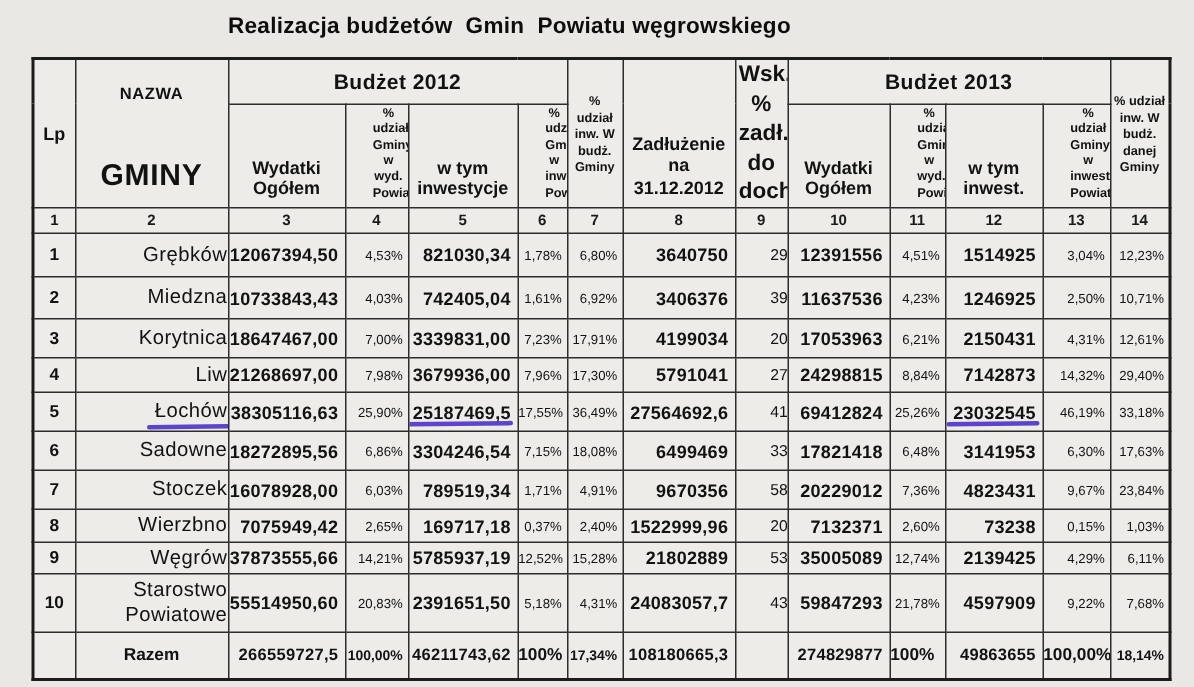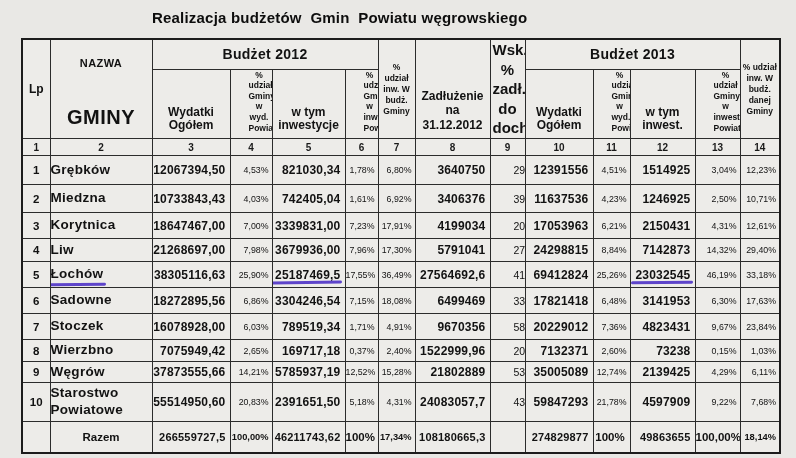--- a/index.html
+++ b/index.html
@@ -30,31 +30,31 @@
   th.budzet-h{font-size:14px;letter-spacing:.3px;margin-top:36px;}
   tr.hB th{vertical-align:bottom;padding-bottom:5px;}
   th.main-h{font-size:12px;line-height:1.15;}
   th.small-h{font-size:8.5px;line-height:1.25;padding-left:18px;padding-right:2px;margin-top:24px;}
   th.tall-pct-h{font-size:8.5px;line-height:1.3;vertical-align:middle;padding:0 2px;}
   th.zadl-h{font-size:12px;vertical-align:bottom;padding-bottom:6px;line-height:1.2;white-space:pre-line;}
   th.wsk-h{font-size:15px;line-height:1.3;vertical-align:middle;padding:0 2px;margin-top:13px;}
   tr.hN td{font-size:10px;font-weight:bold;text-align:center;color:#1a1a1a;}
   
   td.lp{text-align:center;font-size:11.5px;font-weight:bold;}
-  td.name{text-align:left;font-size:13.5px;font-weight:bold;letter-spacing:.3px;line-height:1.25;}
+  td.name{text-align:right;font-size:13.5px;font-weight:normal;letter-spacing:.3px;line-height:1.25;}
   td.num{text-align:right;font-size:12px;font-weight:bold;padding-right:4px;letter-spacing:.2px;}
   td.pct{text-align:right;font-size:8.8px;padding-right:3px;}
   td.wsk{text-align:center;font-size:10.5px;padding-left:23px;}
   
   tr.total{height:31px;}
   tr.total td{font-weight:bold;}
   td.razem-label{text-align:center;font-size:11.5px;font-weight:bold;}
   tr.total td.num{font-size:11px;}
   tr.total td.pct{font-size:9.3px;}
-  tr.total td.big-pct{font-size:11.5px;text-align:center;padding-right:3px;font-weight:bold;}
+  tr.total td.big-pct{font-size:11.5px;text-align:left;padding-right:3px;font-weight:bold;}
   
   .pen{display:inline-block;position:relative;}
   .pen::after{
     content:"";position:absolute;left:-5px;right:-2px;bottom:-2px;height:2.6px;
     background:#4c32c6;border-radius:2px;transform:rotate(-.7deg);opacity:.9;
   }
 </style>
 </head>
 <body>
 

